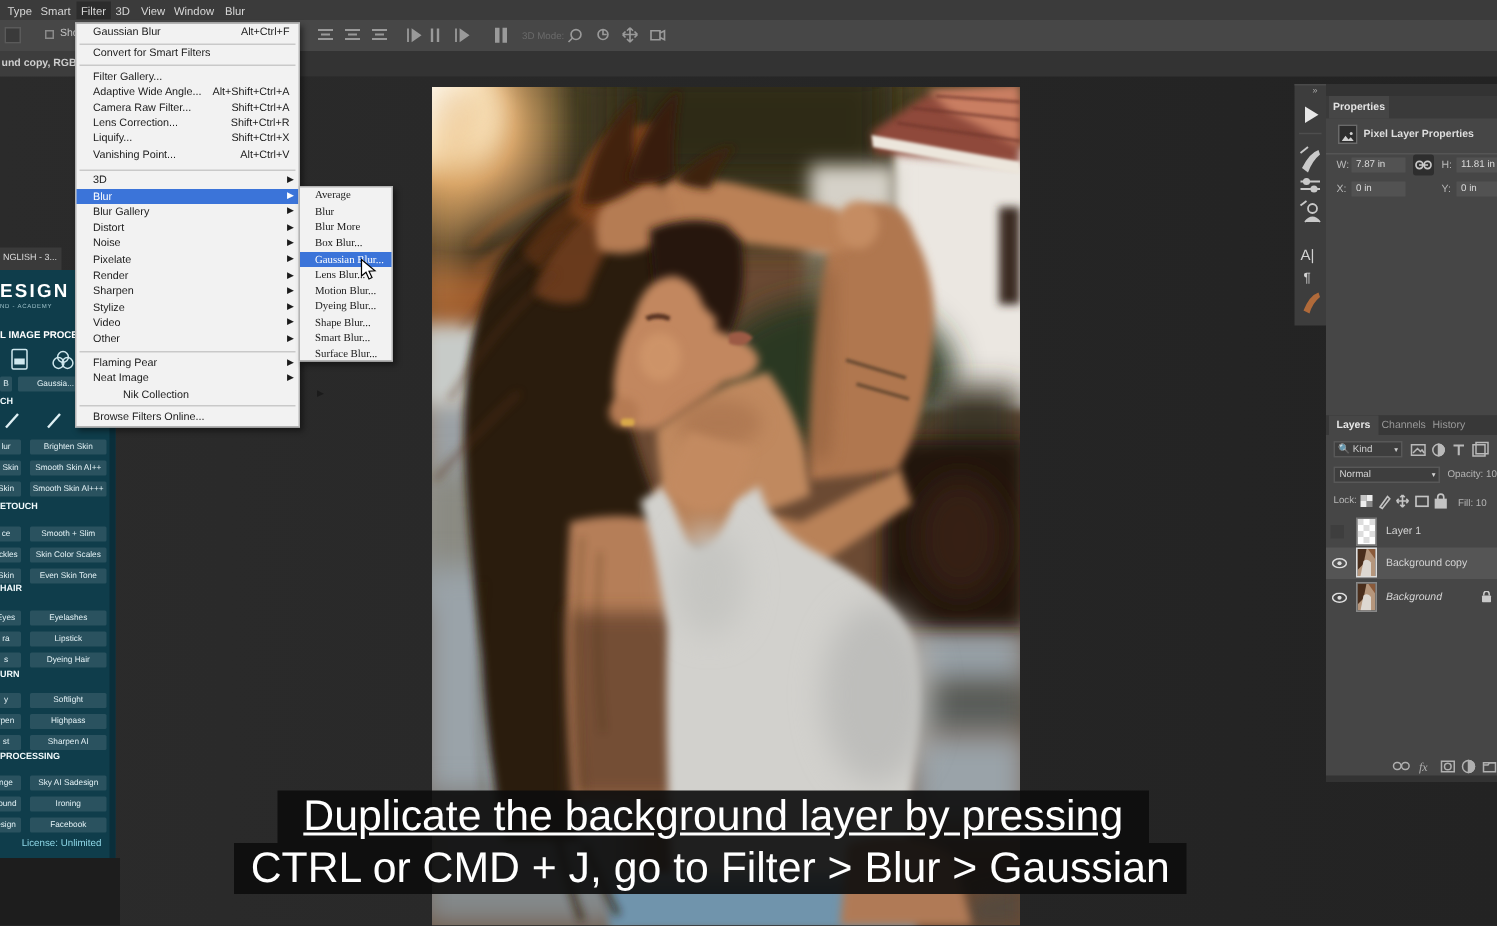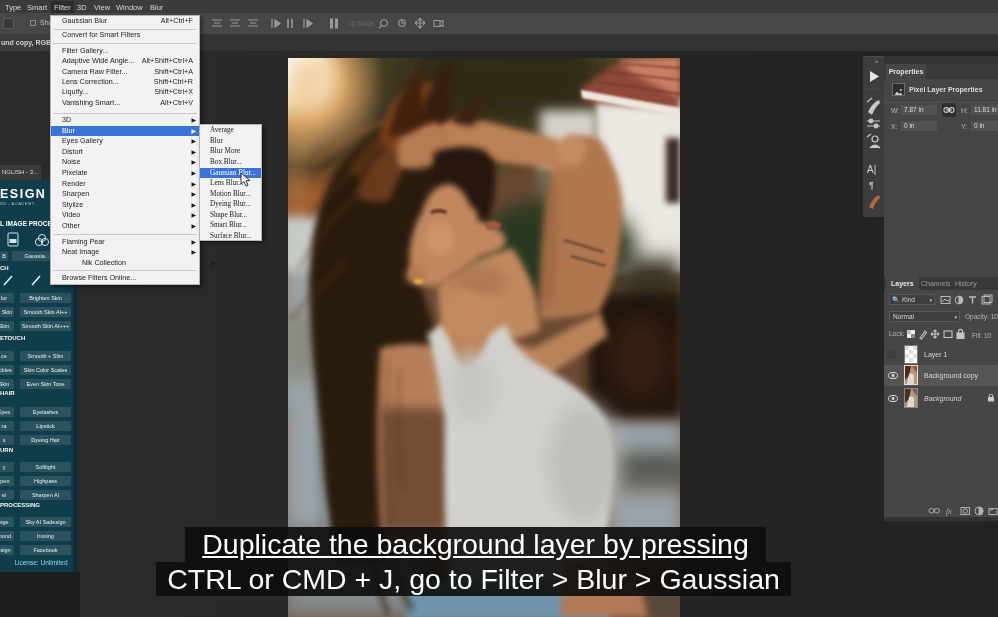--- a/index.html
+++ b/index.html
@@ -489,34 +489,34 @@
     </div>
     <div class="mi" style="top: 61px;">
       <span class="lbl">Lens Correction...</span>
       <span class="sc">Shift+Ctrl+R</span>
     </div>
     <div class="mi" style="top: 71.4px;">
       <span class="lbl">Liquify...</span>
       <span class="sc">Shift+Ctrl+X</span>
     </div>
     <div class="mi" style="top: 82.3px;">
-      <span class="lbl">Vanishing Smart...</span>
+      <span class="lbl">Vanishing Point...</span>
       <span class="sc">Alt+Ctrl+V</span>
     </div>
     <div class="msep" style="top: 96.5px;"></div>
     <div class="mi" style="top: 98.8px;">
       <span class="lbl">3D</span>
       <span class="arr">▶</span>
     </div>
     <div class="mi hl" style="top: 109.6px;">
       <span class="lbl">Blur</span>
       <span class="arr">▶</span>
     </div>
     <div class="mi" style="top: 120px;">
-      <span class="lbl">Eyes Gallery</span>
+      <span class="lbl">Blur Gallery</span>
       <span class="arr">▶</span>
     </div>
     <div class="mi" style="top: 130.6px;">
       <span class="lbl">Distort</span>
       <span class="arr">▶</span>
     </div>
     <div class="mi" style="top: 141.1px;">
       <span class="lbl">Noise</span>
       <span class="arr">▶</span>
     </div>

